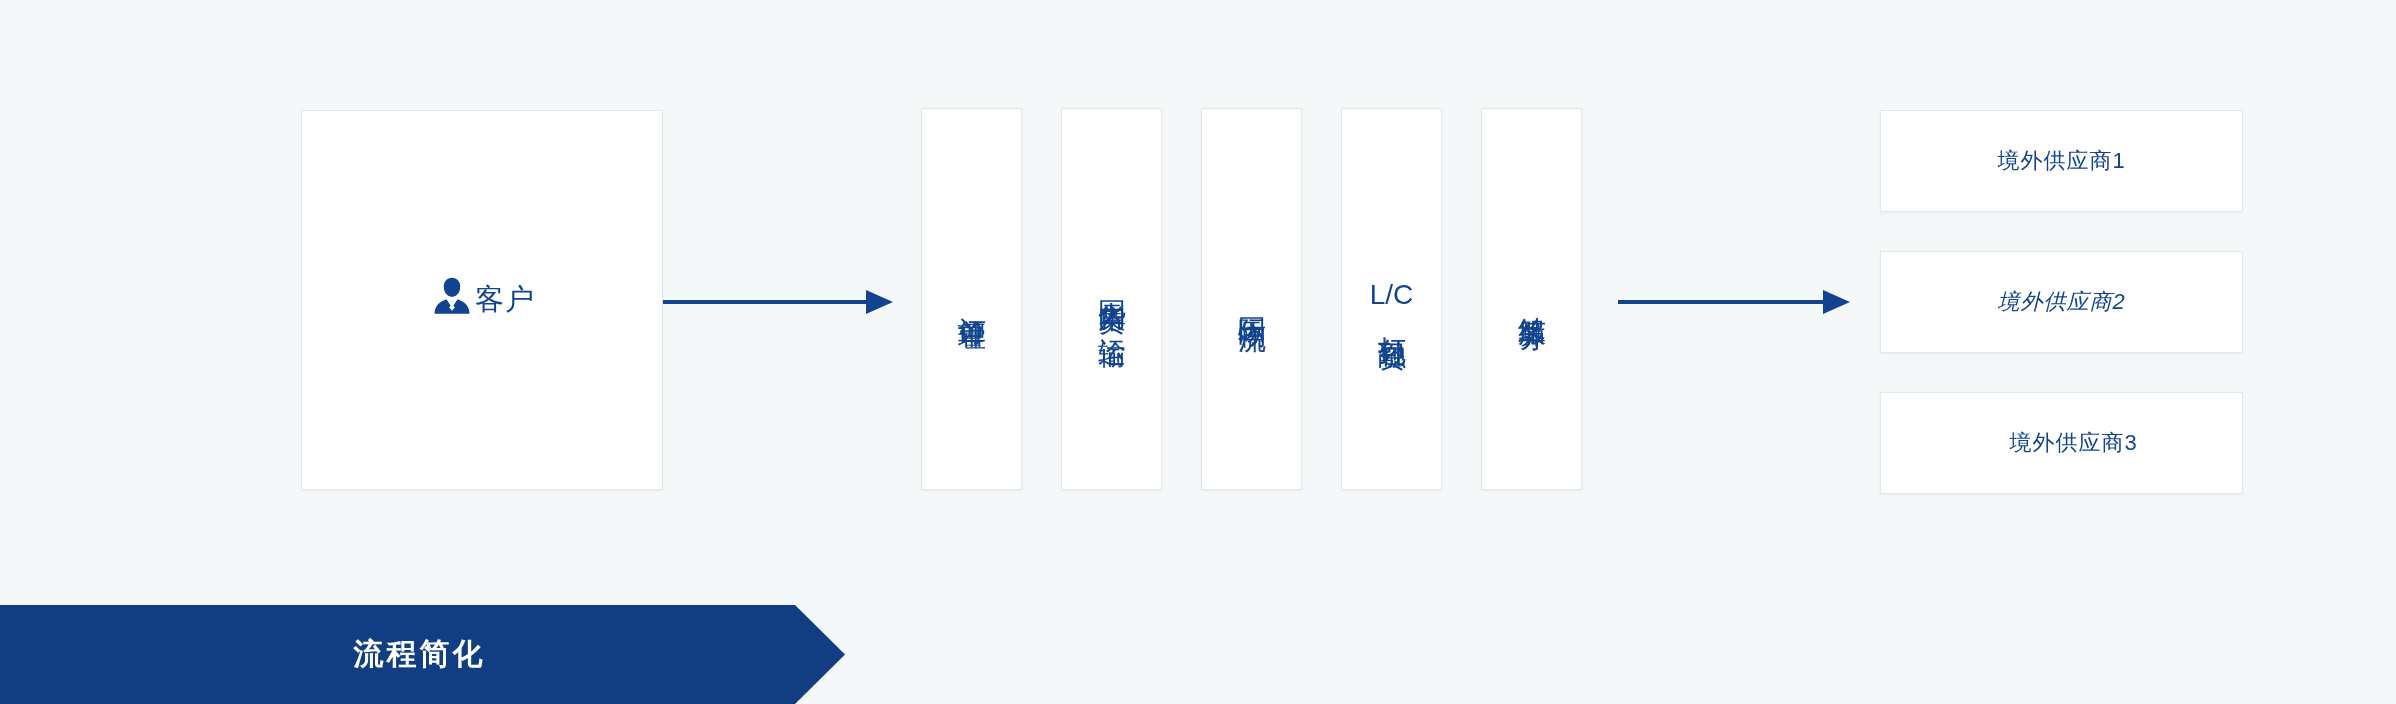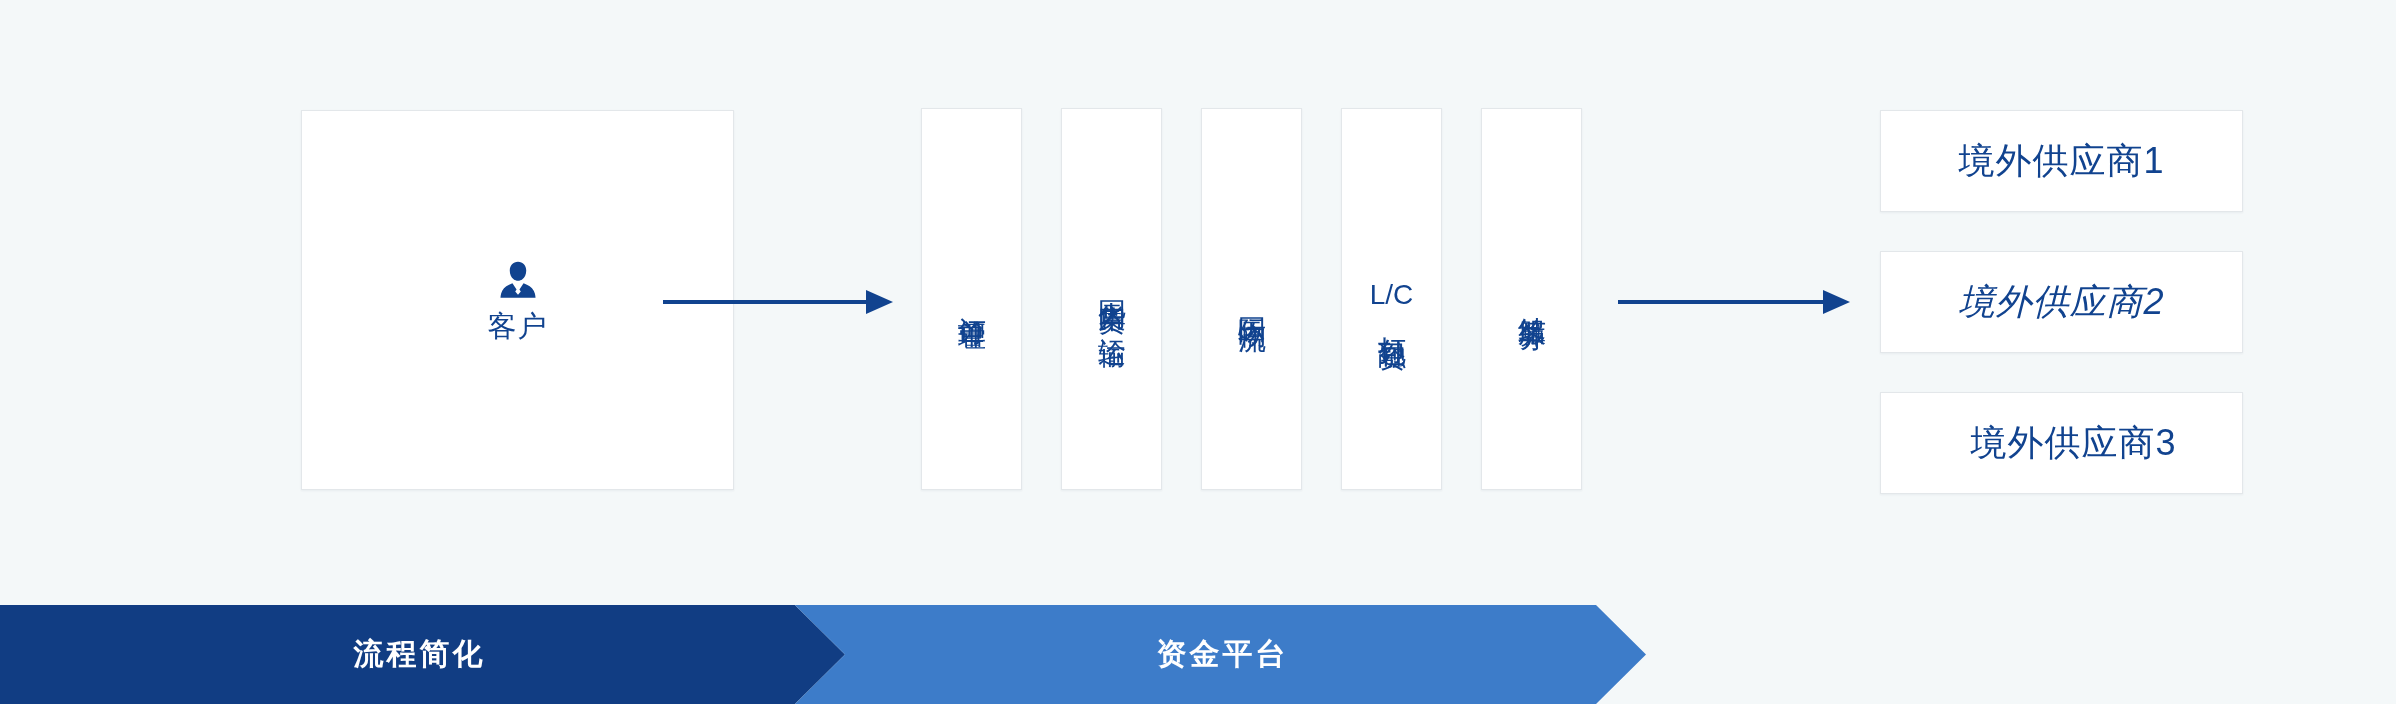--- a/index.html
+++ b/index.html
@@ -30,24 +30,24 @@
     background: #ffffff;
     border: 1px solid #e3e7ea;
     box-sizing: border-box;
     box-shadow: 0 1px 2px rgba(20,40,70,0.055);
   }
 
   
   #customer-card {
     left: 301px;
     top: 110px;
-    width: 433px;
+    width: 362px;
     height: 380px;
     display: flex;
-    flex-direction: column;
+    flex-direction: row;
     align-items: center;
     justify-content: center;
   }
   #customer-icon {
     width: 46px;
     height: 46px;
     display: block;
     margin-bottom: 8px;
   }
   #customer-icon svg { display:block; width:46px; height:46px; }
@@ -97,21 +97,21 @@
     width: 363px;
     height: 102px;
     display: flex;
     align-items: center;
     justify-content: center;
   }
   #supplier-0 { top: 110px; }
   #supplier-1 { top: 251px; font-style: italic; }
   #supplier-2 { top: 392px; padding-left: 24px; }
   .supplier-label {
-    font-size: 36px;
+    font-size: 22px;
     color: #11438f;
     letter-spacing: 1px;
   }
 
   
   .arrow {
     position: absolute;
     height: 40px;
   }
   .arrow svg { display: block; }
@@ -226,18 +226,15 @@
     <span class="supplier-label">境外供应商2</span>
   </div>
   <div class="card supplier" id="supplier-2">
     <span class="supplier-label">境外供应商3</span>
   </div>
 
   <div id="banner">
     <div class="chev" id="chev-0">
       <span class="chev-label">流程简化</span>
     </div>
-    <div class="chev" id="chev-1">
-      <span class="chev-label">资金平台</span>
-    </div>
   </div>
 
 </div>
 
 </body></html>

